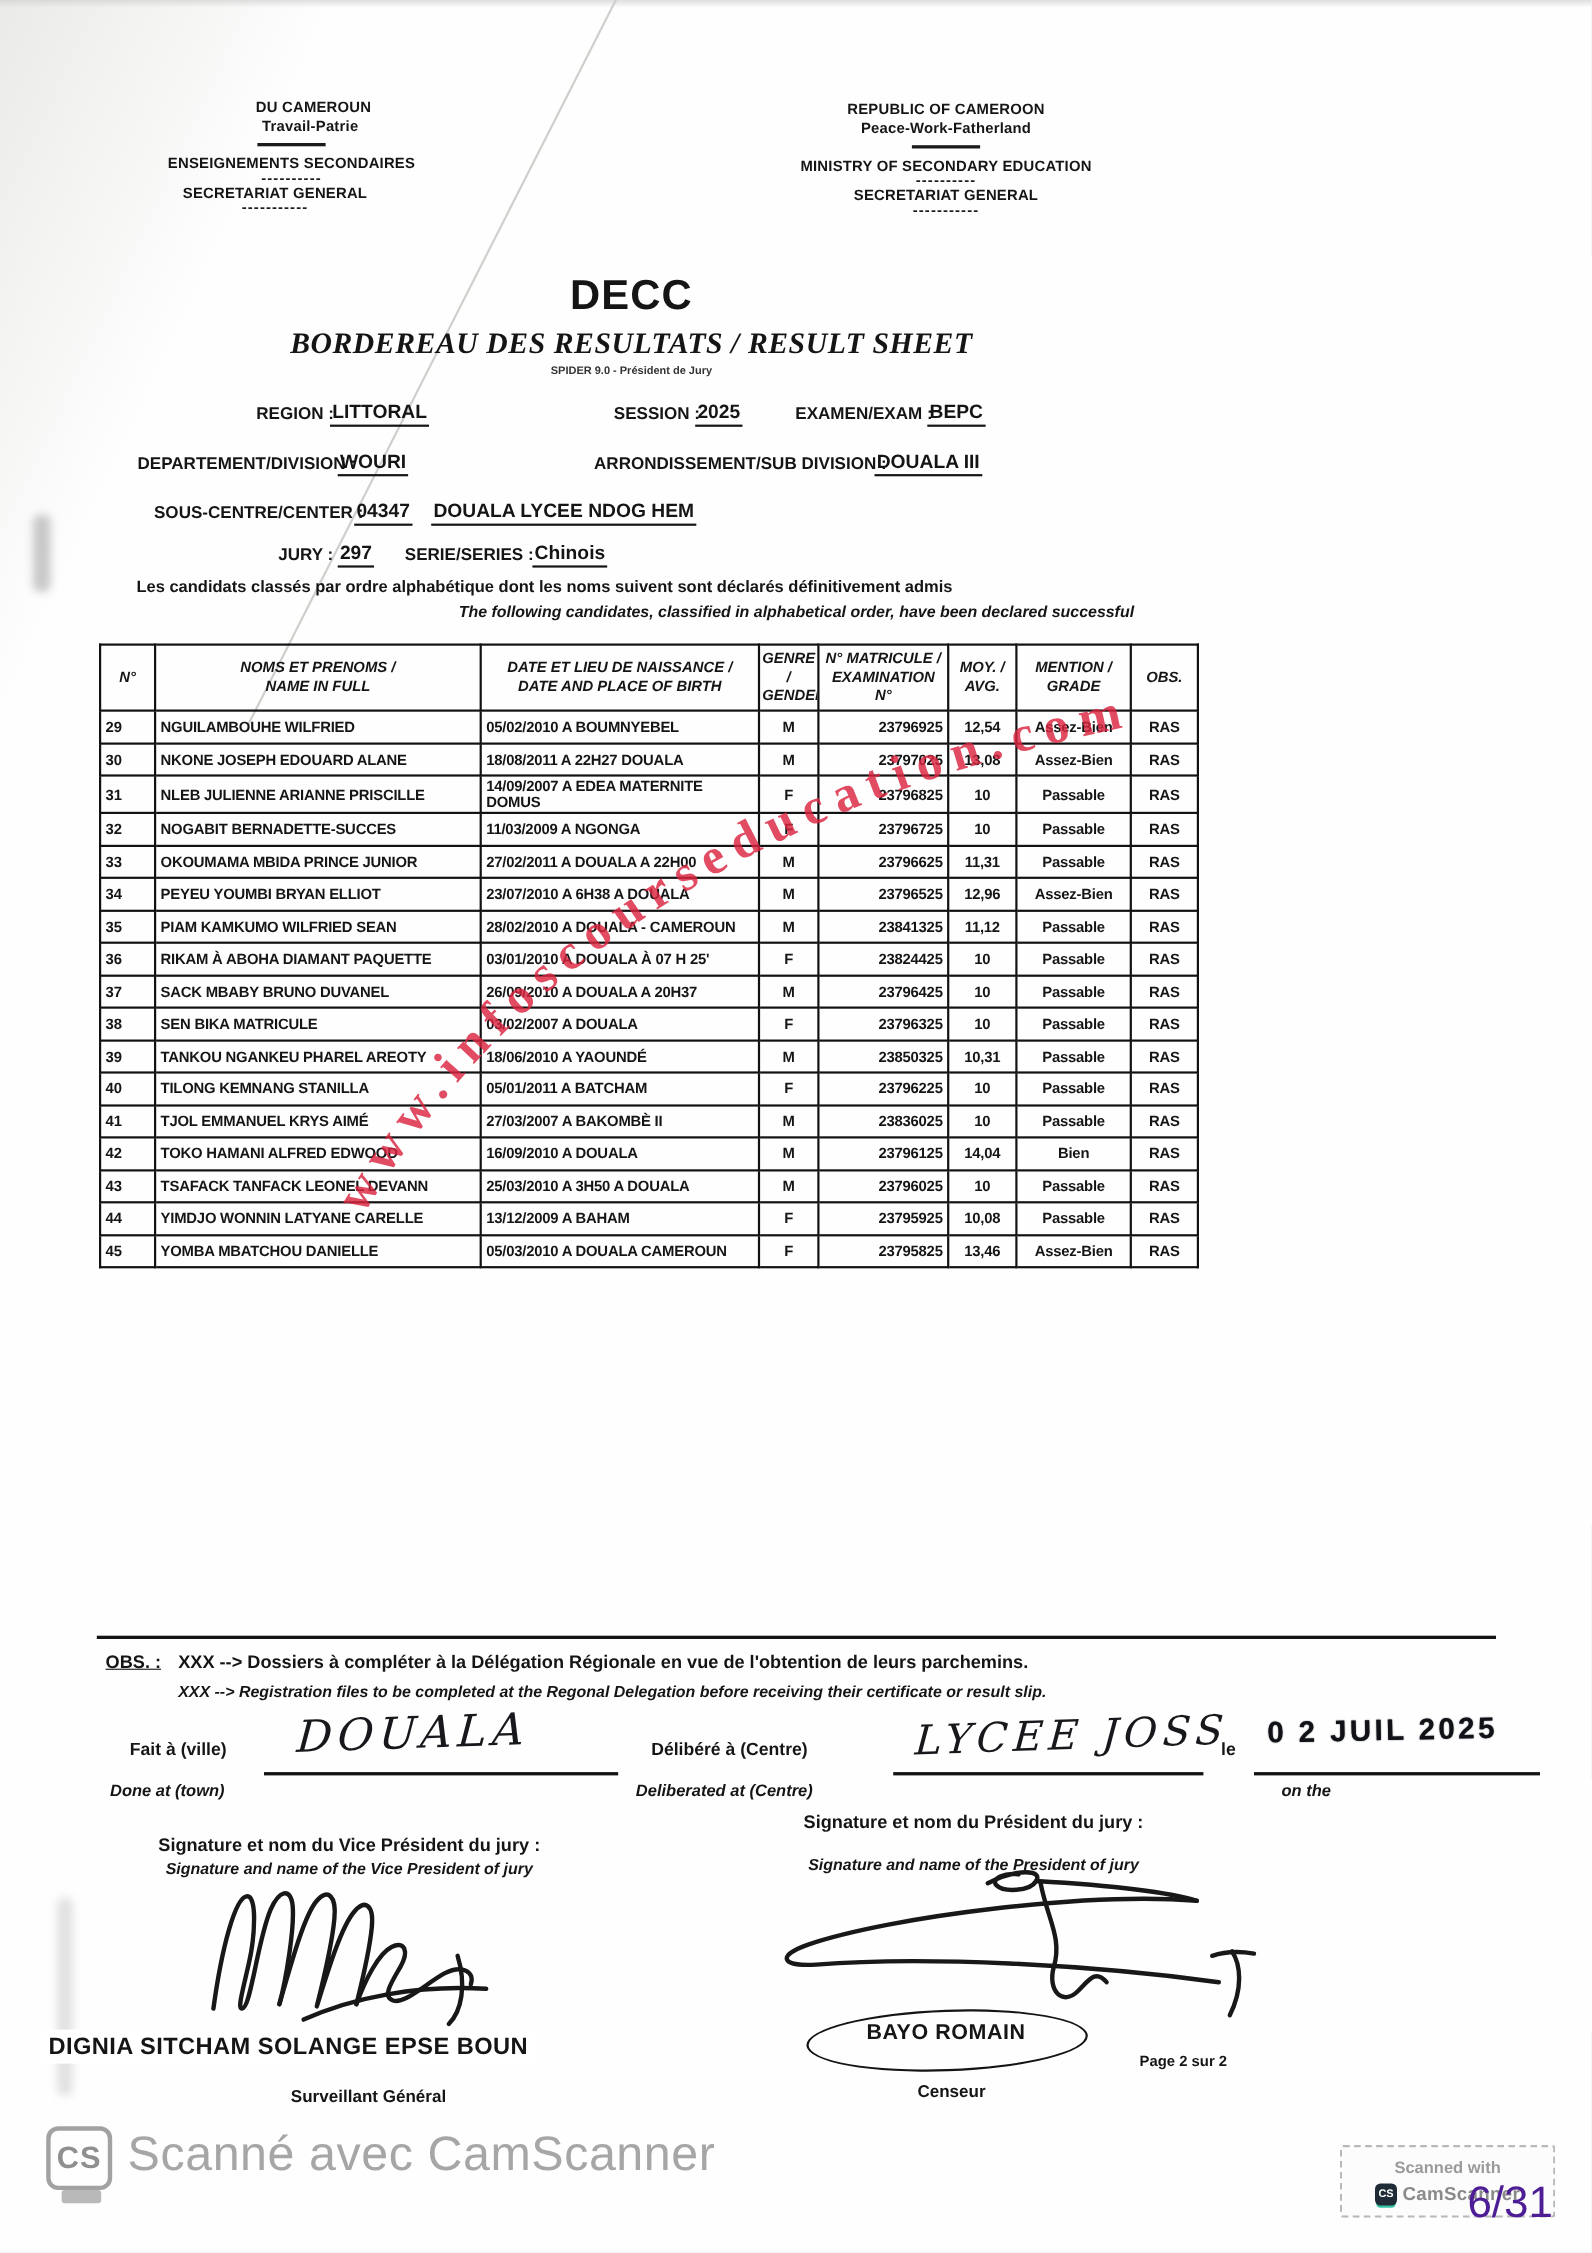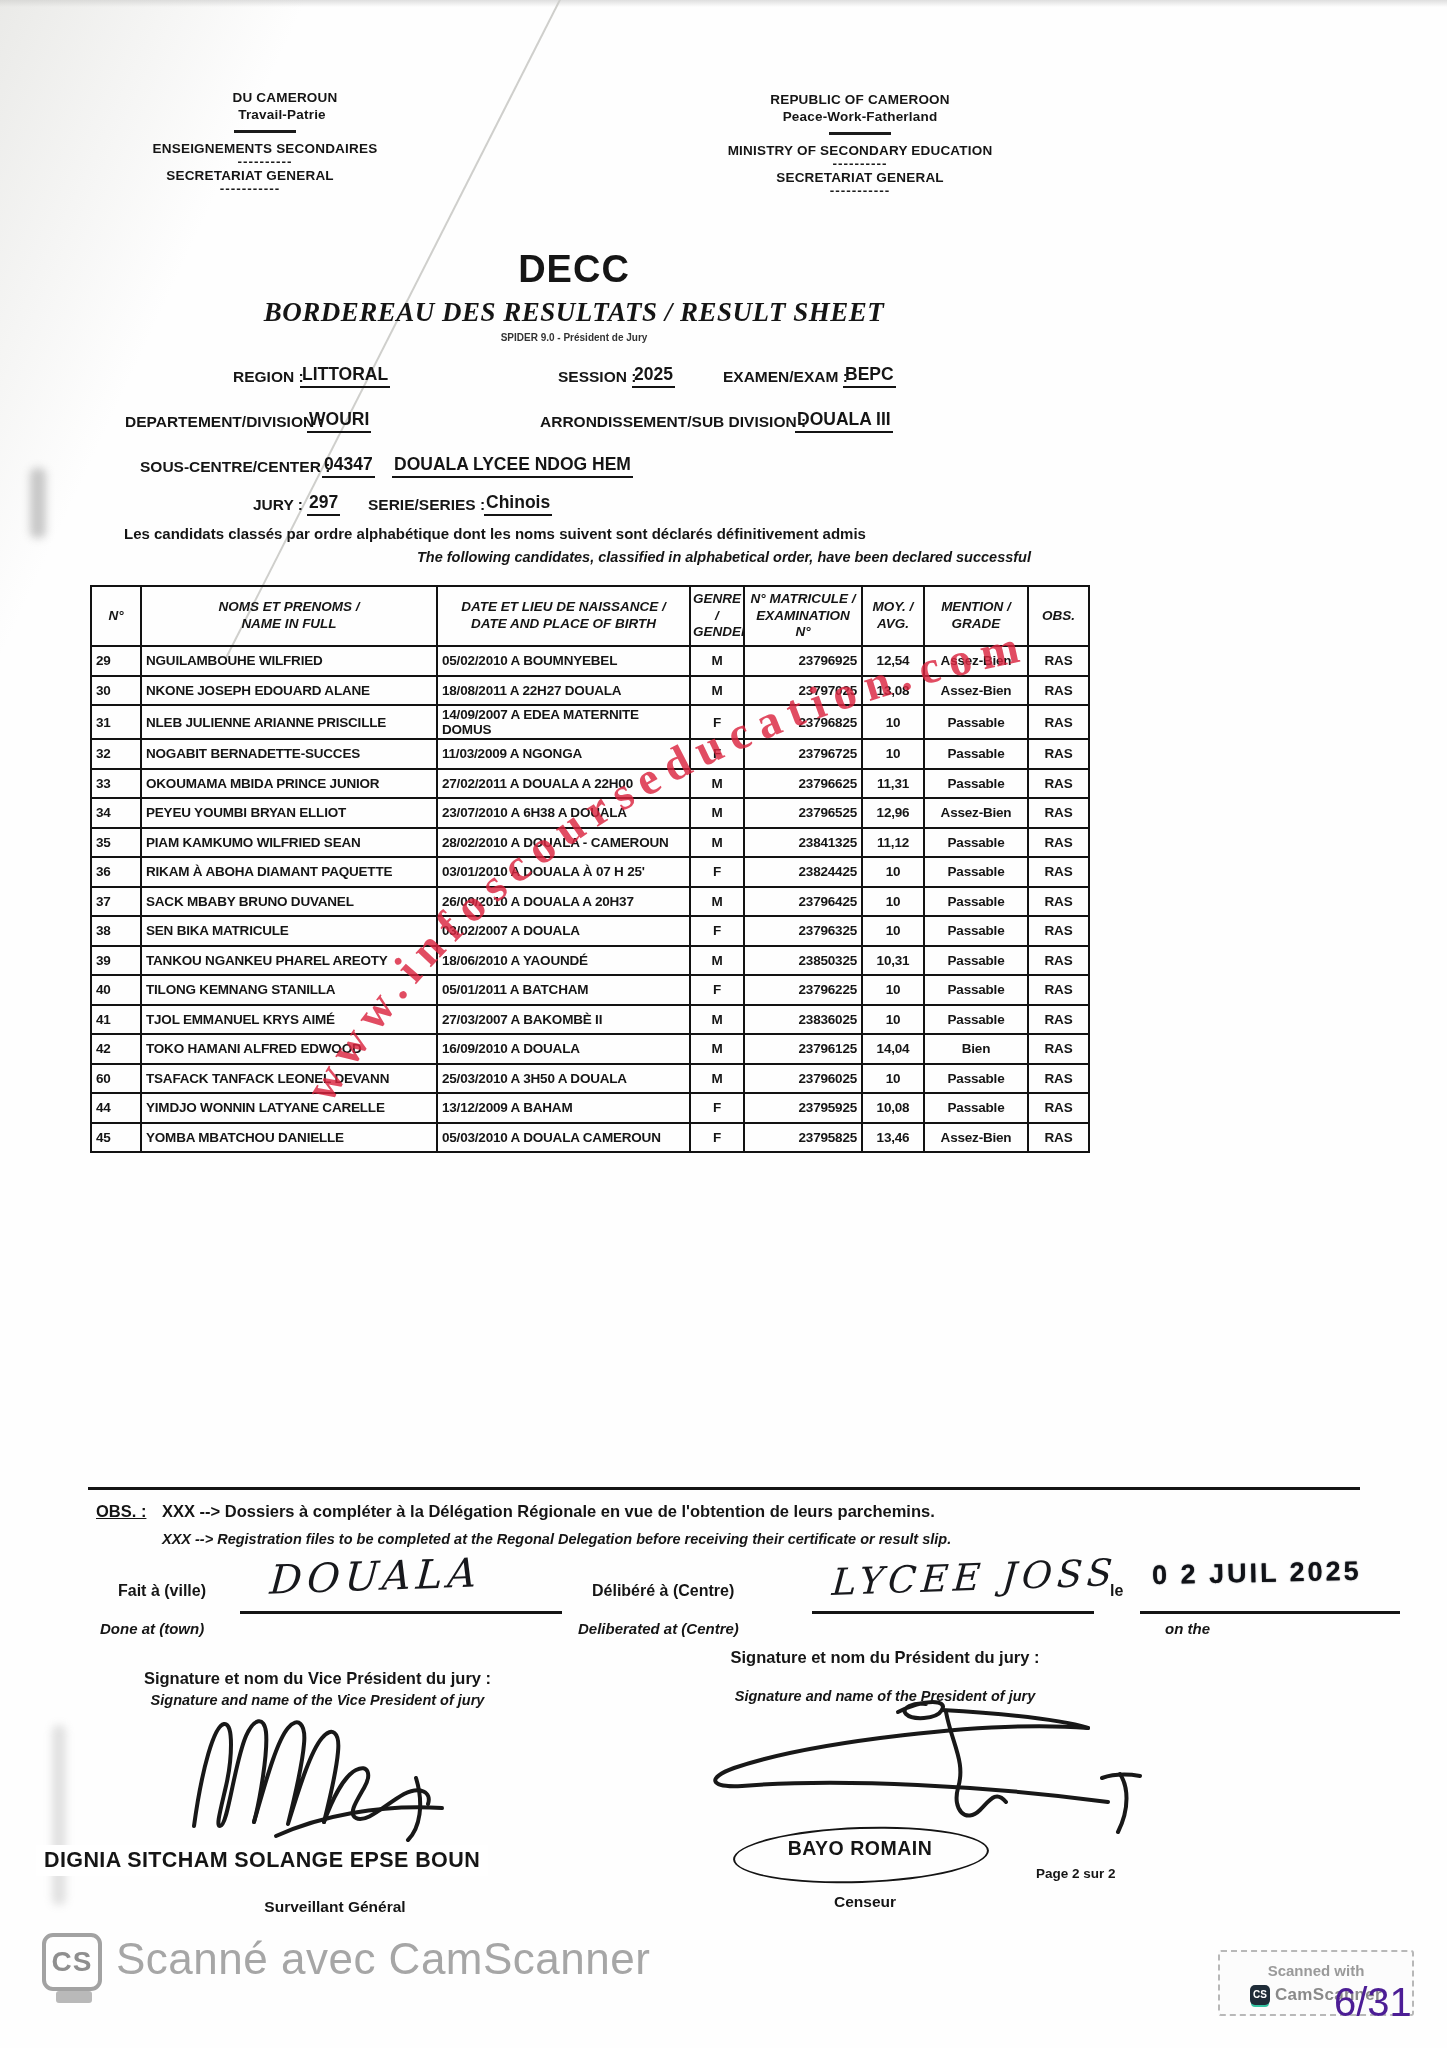--- a/index.html
+++ b/index.html
@@ -325,21 +325,21 @@
           <td class="c0">42</td>
           <td class="c1">TOKO HAMANI ALFRED EDWOOD</td>
           <td class="c2">16/09/2010 A DOUALA</td>
           <td class="c3">M</td>
           <td class="c4">23796125</td>
           <td class="c5">14,04</td>
           <td class="c6">Bien</td>
           <td class="c7">RAS</td>
         </tr>
         <tr>
-          <td class="c0">60</td>
+          <td class="c0">43</td>
           <td class="c1">TSAFACK TANFACK LEONEL DEVANN</td>
           <td class="c2">25/03/2010 A 3H50 A DOUALA</td>
           <td class="c3">M</td>
           <td class="c4">23796025</td>
           <td class="c5">10</td>
           <td class="c6">Passable</td>
           <td class="c7">RAS</td>
         </tr>
         <tr>
           <td class="c0">44</td>

